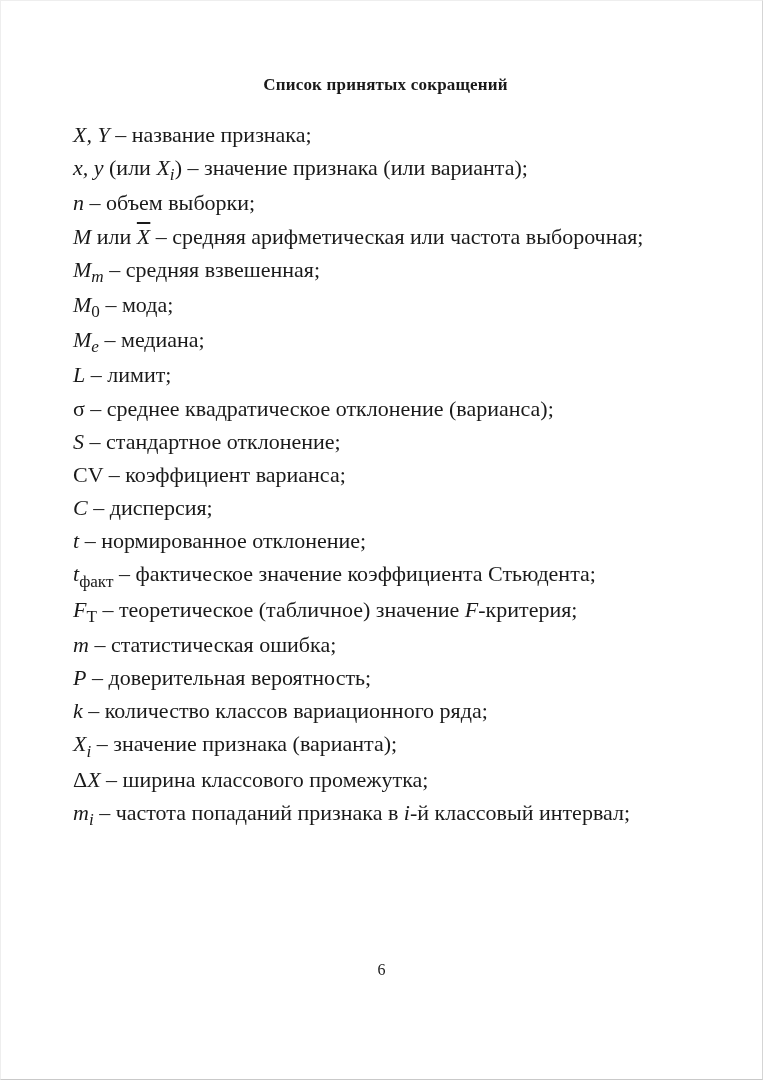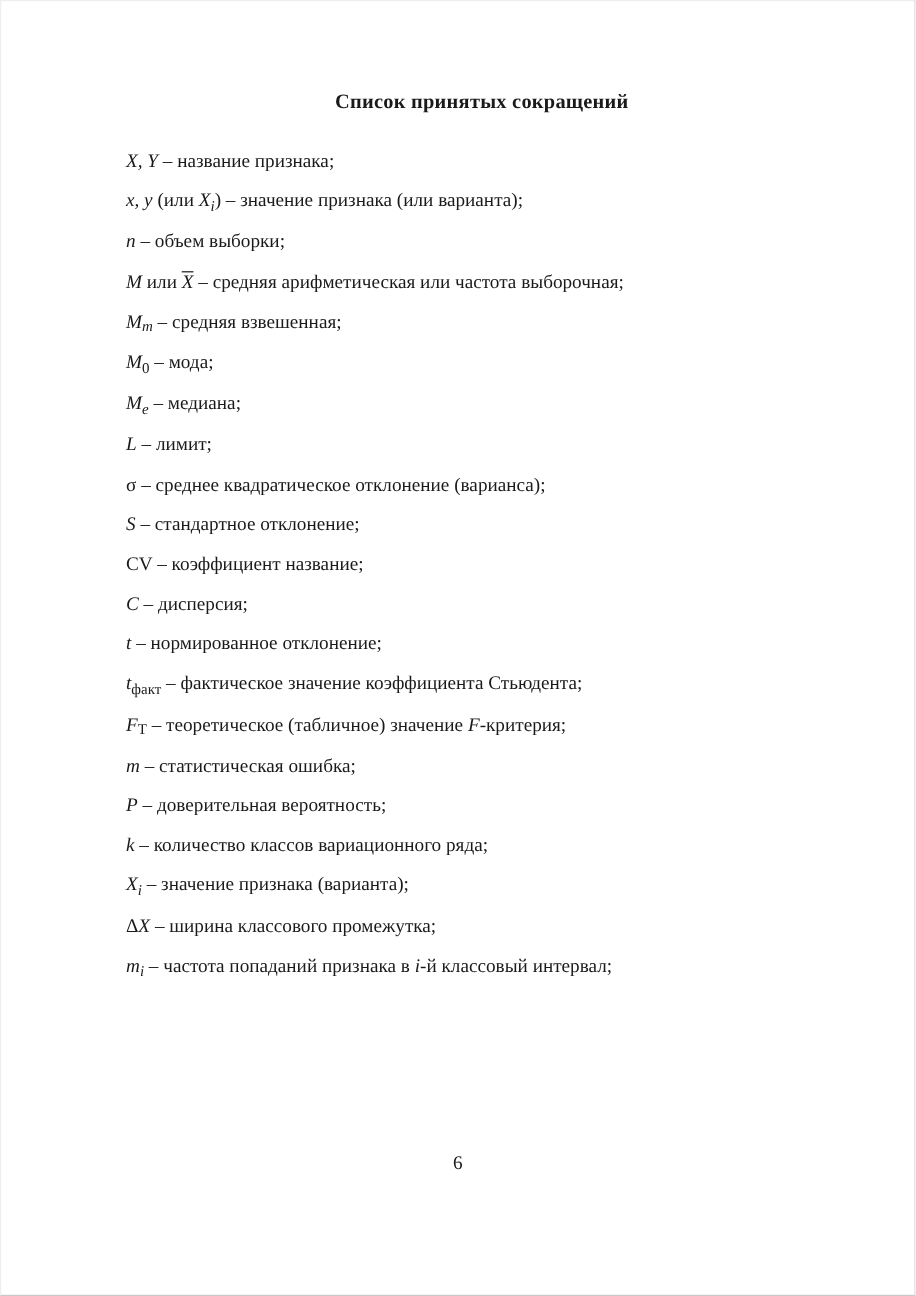--- a/index.html
+++ b/index.html
@@ -16,32 +16,31 @@
     border-top: 1px solid #eeeeee;
     border-left: 1px solid #eeeeee;
     border-right: 1px solid #d5d5d5;
     border-bottom: 1px solid #c9c9c9;
     font-family: "Liberation Serif", "DejaVu Serif", serif;
     color: #1a1a1a;
     overflow: hidden;
   }
   .content {
     padding: 74px 64px 0 72px;
-    margin-left: 32px;
   }
   .doc-title {
     text-align: center;
     font-weight: bold;
     font-size: 17px;
     margin: 0 0 30px 0;
     letter-spacing: 0.2px;
   }
   .abbr-line {
     margin: 0 0 14.2px 0;
-    font-size: 16px;
+    font-size: 22px;
     line-height: 19px;
     white-space: nowrap;
   }
   .abbr-line span { display: inline; }
   .it { font-style: italic; }
   .sb {
     font-size: 0.78em;
     position: relative;
     top: 0.30em;
   }
@@ -65,21 +64,21 @@
         <p class="abbr-line"><span class="it">X, Y</span><span> – название признака;</span></p>
         <p class="abbr-line"><span class="it">x, y</span><span> (или </span><span class="it">X</span><span class="it sb">i</span><span>) – значение признака (или варианта);</span></p>
         <p class="abbr-line"><span class="it">n</span><span> – объем выборки;</span></p>
         <p class="abbr-line"><span class="it">M</span><span> или </span><span class="it ov">X</span><span> – средняя арифметическая или частота выборочная;</span></p>
         <p class="abbr-line"><span class="it">M</span><span class="it sb">m</span><span> – средняя взвешенная;</span></p>
         <p class="abbr-line"><span class="it">M</span><span class="sb">0</span><span> – мода;</span></p>
         <p class="abbr-line"><span class="it">M</span><span class="it sb">e</span><span> – медиана;</span></p>
         <p class="abbr-line"><span class="it">L</span><span> – лимит;</span></p>
         <p class="abbr-line"><span>σ</span><span> – среднее квадратическое отклонение (варианса);</span></p>
         <p class="abbr-line"><span class="it">S</span><span> – стандартное отклонение;</span></p>
-        <p class="abbr-line"><span>CV</span><span> – коэффициент название;</span></p>
+        <p class="abbr-line"><span>CV</span><span> – коэффициент варианса;</span></p>
         <p class="abbr-line"><span class="it">C</span><span> – дисперсия;</span></p>
         <p class="abbr-line"><span class="it">t</span><span> – нормированное отклонение;</span></p>
         <p class="abbr-line"><span class="it">t</span><span class="sb">факт</span><span> – фактическое значение коэффициента Стьюдента;</span></p>
         <p class="abbr-line"><span class="it">F</span><span class="sb">Т</span><span> – теоретическое (табличное) значение </span><span class="it">F</span><span>-критерия;</span></p>
         <p class="abbr-line"><span class="it">m</span><span> – статистическая ошибка;</span></p>
         <p class="abbr-line"><span class="it">P</span><span> – доверительная вероятность;</span></p>
         <p class="abbr-line"><span class="it">k</span><span> – количество классов вариационного ряда;</span></p>
         <p class="abbr-line"><span class="it">X</span><span class="it sb">i</span><span> – значение признака (варианта);</span></p>
         <p class="abbr-line"><span>Δ</span><span class="it">X</span><span> – ширина классового промежутка;</span></p>
         <p class="abbr-line"><span class="it">m</span><span class="it sb">i</span><span> – частота попаданий признака в </span><span class="it">i</span><span>-й классовый интервал;</span></p>

